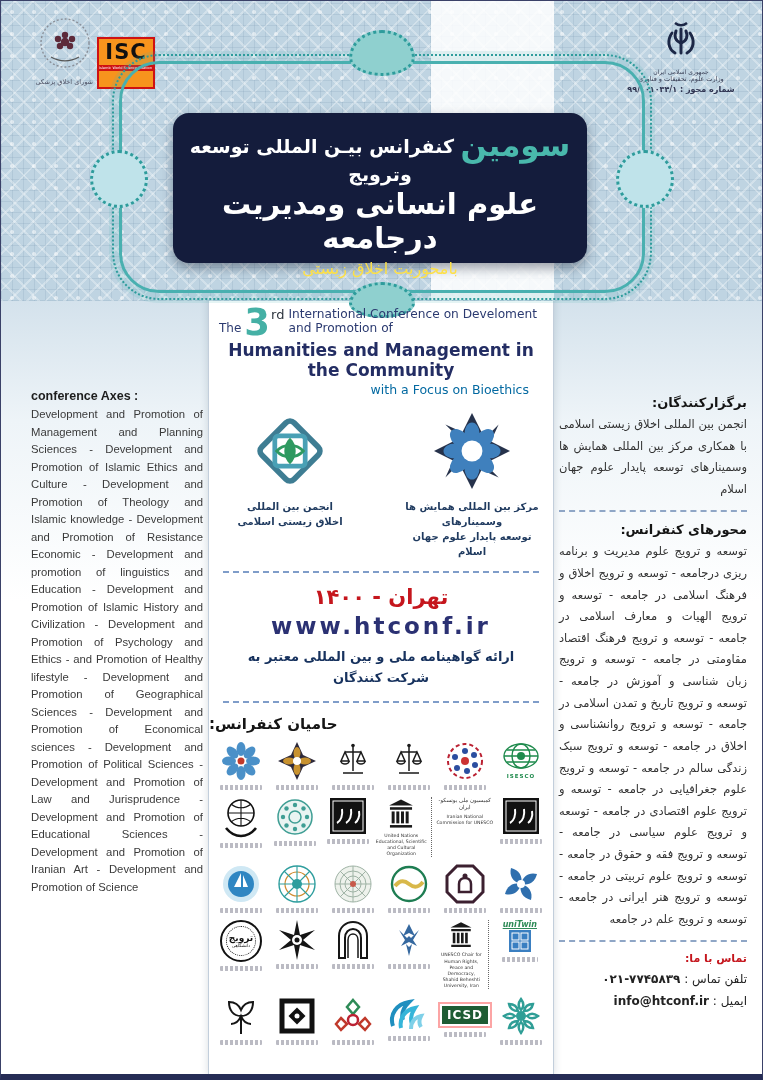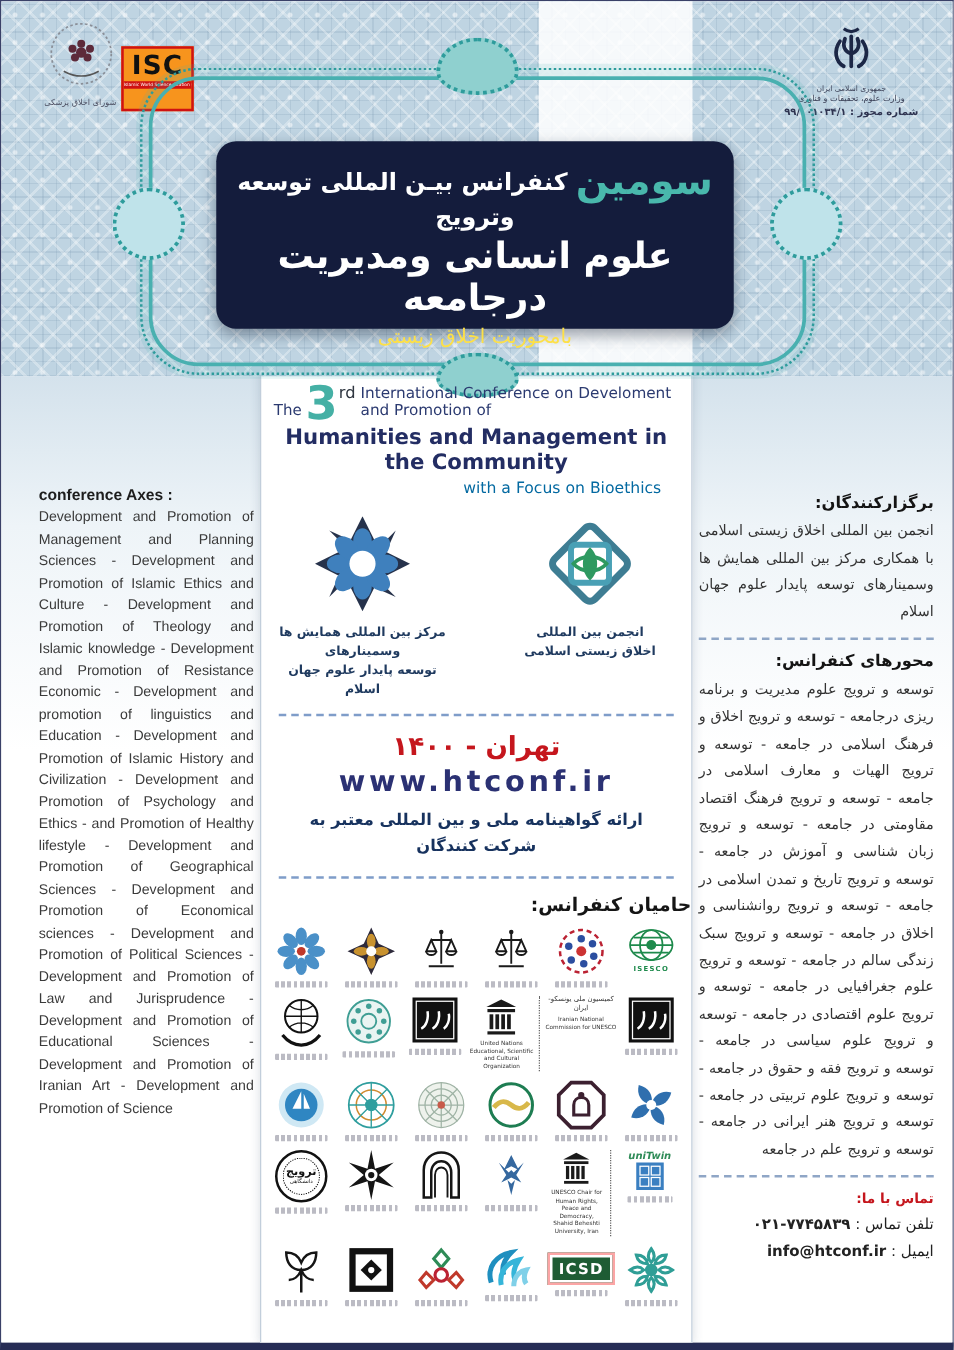--- a/index.html
+++ b/index.html
@@ -64,39 +64,39 @@
   .etitle-rest{font-size:12.2px;margin-bottom:3px;}
   .etitle-l2{font-size:17px;font-weight:bold;color:#232d63;text-align:center;margin-top:2px;}
   .etitle-l3{font-size:12.5px;color:#0369a1;text-align:right;padding-right:14px;margin-top:2px;}
   .orglogos{display:flex;justify-content:center;gap:42px;margin-top:16px;}
   .orglogo{text-align:center;width:140px;}
   .orgcap{font-size:10px;color:#1f3a5f;font-weight:bold;direction:rtl;line-height:1.5;margin-top:6px;}
   .dash{border-top:2px dashed #7f9dc9;margin:12px 14px 0 14px;}
   .city{font-size:21px;font-weight:bold;color:#c5161d;text-align:center;margin-top:12px;direction:rtl;}
   .site{font-size:23px;font-weight:bold;color:#2b3173;text-align:center;letter-spacing:3px;margin-top:4px;}
   .cert{font-size:13px;font-weight:bold;color:#17325e;text-align:center;direction:rtl;line-height:1.6;margin-top:8px;}
-  .supp-h{font-size:15px;font-weight:bold;color:#151515;text-align:right;direction:rtl;margin-top:12px;}
+  .supp-h{font-size:15px;font-weight:bold;color:#151515;text-align:left;direction:rtl;margin-top:12px;}
   
   .grid{padding:8px 6px 0 6px;}
   .row{display:flex;justify-content:space-between;align-items:flex-start;margin-bottom:7px;}
   .cell{width:52px;display:flex;flex-direction:column;align-items:center;}
   .sim{height:5px;width:42px;margin-top:4px;border-radius:1px;opacity:.5;
     background:repeating-linear-gradient(90deg,#778 0 3px,transparent 3px 5px);}
   .cap-en{font-size:4.6px;color:#333;text-align:center;line-height:1.35;margin-top:2px;}
   .cap-fa{font-size:5.5px;color:#333;text-align:center;direction:rtl;line-height:1.4;}
   .unesco-block{width:118px;display:flex;align-items:flex-start;gap:4px;}
   .vdots{border-left:1px dotted #666;align-self:stretch;}
   .jahad{width:42px;height:42px;border-radius:50%;border:2.5px solid #111;outline:1.5px dotted #111;
     outline-offset:-7px;display:flex;flex-direction:column;align-items:center;justify-content:center;}
   .jahad .j1{font-size:9px;font-weight:bold;color:#111;direction:rtl;line-height:1;}
   .jahad .j2{font-size:4.5px;color:#111;direction:rtl;}
   .icsd{width:54px;height:26px;background:#1e5c34;border:2px solid #fca5a5;display:flex;
     align-items:center;justify-content:center;margin-top:6px;box-shadow:inset 0 0 0 2px #fff;}
   .icsd span{color:#fff;font-weight:bold;font-size:12px;letter-spacing:1px;}
-  .unitwin{font-size:8px;font-weight:bold;color:#2e8b57;font-style:italic;}
+  .unitwin{font-size:8px;font-weight:bold;color:#2e8b57;font-style:italic;text-decoration:underline;}
   .isesco-cap{font-size:5.5px;color:#1e8a4c;font-weight:bold;letter-spacing:1px;}
   
   .left-col{position:absolute;left:30px;top:388px;width:172px;z-index:6;color:#3a3a3a;}
   .left-h{font-size:12.5px;font-weight:bold;color:#1d1d1d;margin-bottom:3px;
     font-family:"Liberation Sans",sans-serif;}
   .left-b{font-size:11.3px;line-height:1.55;text-align:justify;
     font-family:"Liberation Sans",sans-serif;}
   .right-col{position:absolute;left:558px;top:394px;width:188px;z-index:6;direction:rtl;color:#333;}
   .r-h{font-size:13px;font-weight:bold;color:#141414;margin-bottom:4px;}
   .r-b{font-size:11.5px;line-height:1.88;text-align:justify;}
@@ -173,20 +173,32 @@
         <span class="etitle-the">The</span>
         <span class="etitle-num">3</span>
         <span class="etitle-ord">rd</span>
         <span class="etitle-rest">International Conference on Develoment and Promotion of</span>
       </div>
       <div class="etitle-l2">Humanities and Management in the Community</div>
       <div class="etitle-l3">with a Focus on Bioethics</div>
     </div>
 
     <div class="orglogos">
+      <div class="orglogo">
+        <svg width="76" height="76" viewBox="0 0 80 80">
+          <rect x="16" y="16" width="48" height="48" rx="6" transform="rotate(45 40 40)" fill="none" stroke="#3e7d93" stroke-width="6"></rect>
+          <rect x="24" y="24" width="32" height="32" rx="4" fill="none" stroke="#49a0b5" stroke-width="5"></rect>
+          <path d="M40 26c8 7 8 21 0 28-8-7-8-21 0-28z" fill="#2e9960"></path>
+          <path d="M26 40c7-8 21-8 28 0-7 8-21 8-28 0z" fill="none" stroke="#2e9960" stroke-width="3"></path>
+        </svg>
+        <div class="orgcap">
+          <div>انجمن بین المللی</div>
+          <div>اخلاق زیستی اسلامی</div>
+        </div>
+      </div>
       <div class="orglogo">
         <svg width="76" height="76" viewBox="0 0 80 80">
           <g fill="#26324b">
             <polygon points="40,0 50,20 40,30 30,20"></polygon>
               <polygon points="80,40 60,50 50,40 60,30"></polygon>
             <polygon points="40,80 30,60 40,50 50,60"></polygon>
               <polygon points="0,40 20,30 30,40 20,50"></polygon>
             <polygon points="68,12 58,34 46,34 58,22"></polygon>
               <polygon points="68,68 46,58 46,46 58,58"></polygon>
             <polygon points="12,68 22,46 34,46 22,58"></polygon>
@@ -202,32 +214,20 @@
             <ellipse cx="53" cy="27" rx="8" ry="12" transform="rotate(45 53 27)"></ellipse>
             <ellipse cx="27" cy="53" rx="8" ry="12" transform="rotate(45 27 53)"></ellipse>
           </g>
           <circle cx="40" cy="40" r="11" fill="#fff"></circle>
         </svg>
         <div class="orgcap">
           <div>مرکز بین المللی همایش ها وسمینارهای</div>
           <div>توسعه پایدار علوم جهان اسلام</div>
         </div>
       </div>
-      <div class="orglogo">
-        <svg width="76" height="76" viewBox="0 0 80 80">
-          <rect x="16" y="16" width="48" height="48" rx="6" transform="rotate(45 40 40)" fill="none" stroke="#3e7d93" stroke-width="6"></rect>
-          <rect x="24" y="24" width="32" height="32" rx="4" fill="none" stroke="#49a0b5" stroke-width="5"></rect>
-          <path d="M40 26c8 7 8 21 0 28-8-7-8-21 0-28z" fill="#2e9960"></path>
-          <path d="M26 40c7-8 21-8 28 0-7 8-21 8-28 0z" fill="none" stroke="#2e9960" stroke-width="3"></path>
-        </svg>
-        <div class="orgcap">
-          <div>انجمن بین المللی</div>
-          <div>اخلاق زیستی اسلامی</div>
-        </div>
-      </div>
     </div>
 
     <div class="dash"></div>
     <div class="city">تهران - ۱۴۰۰</div>
     <div class="site">www.htconf.ir</div>
     <div class="cert">
       <div>ارائه گواهینامه ملی و بین المللی معتبر به</div>
       <div>شرکت کنندگان</div>
     </div>
     <div class="dash"></div>

